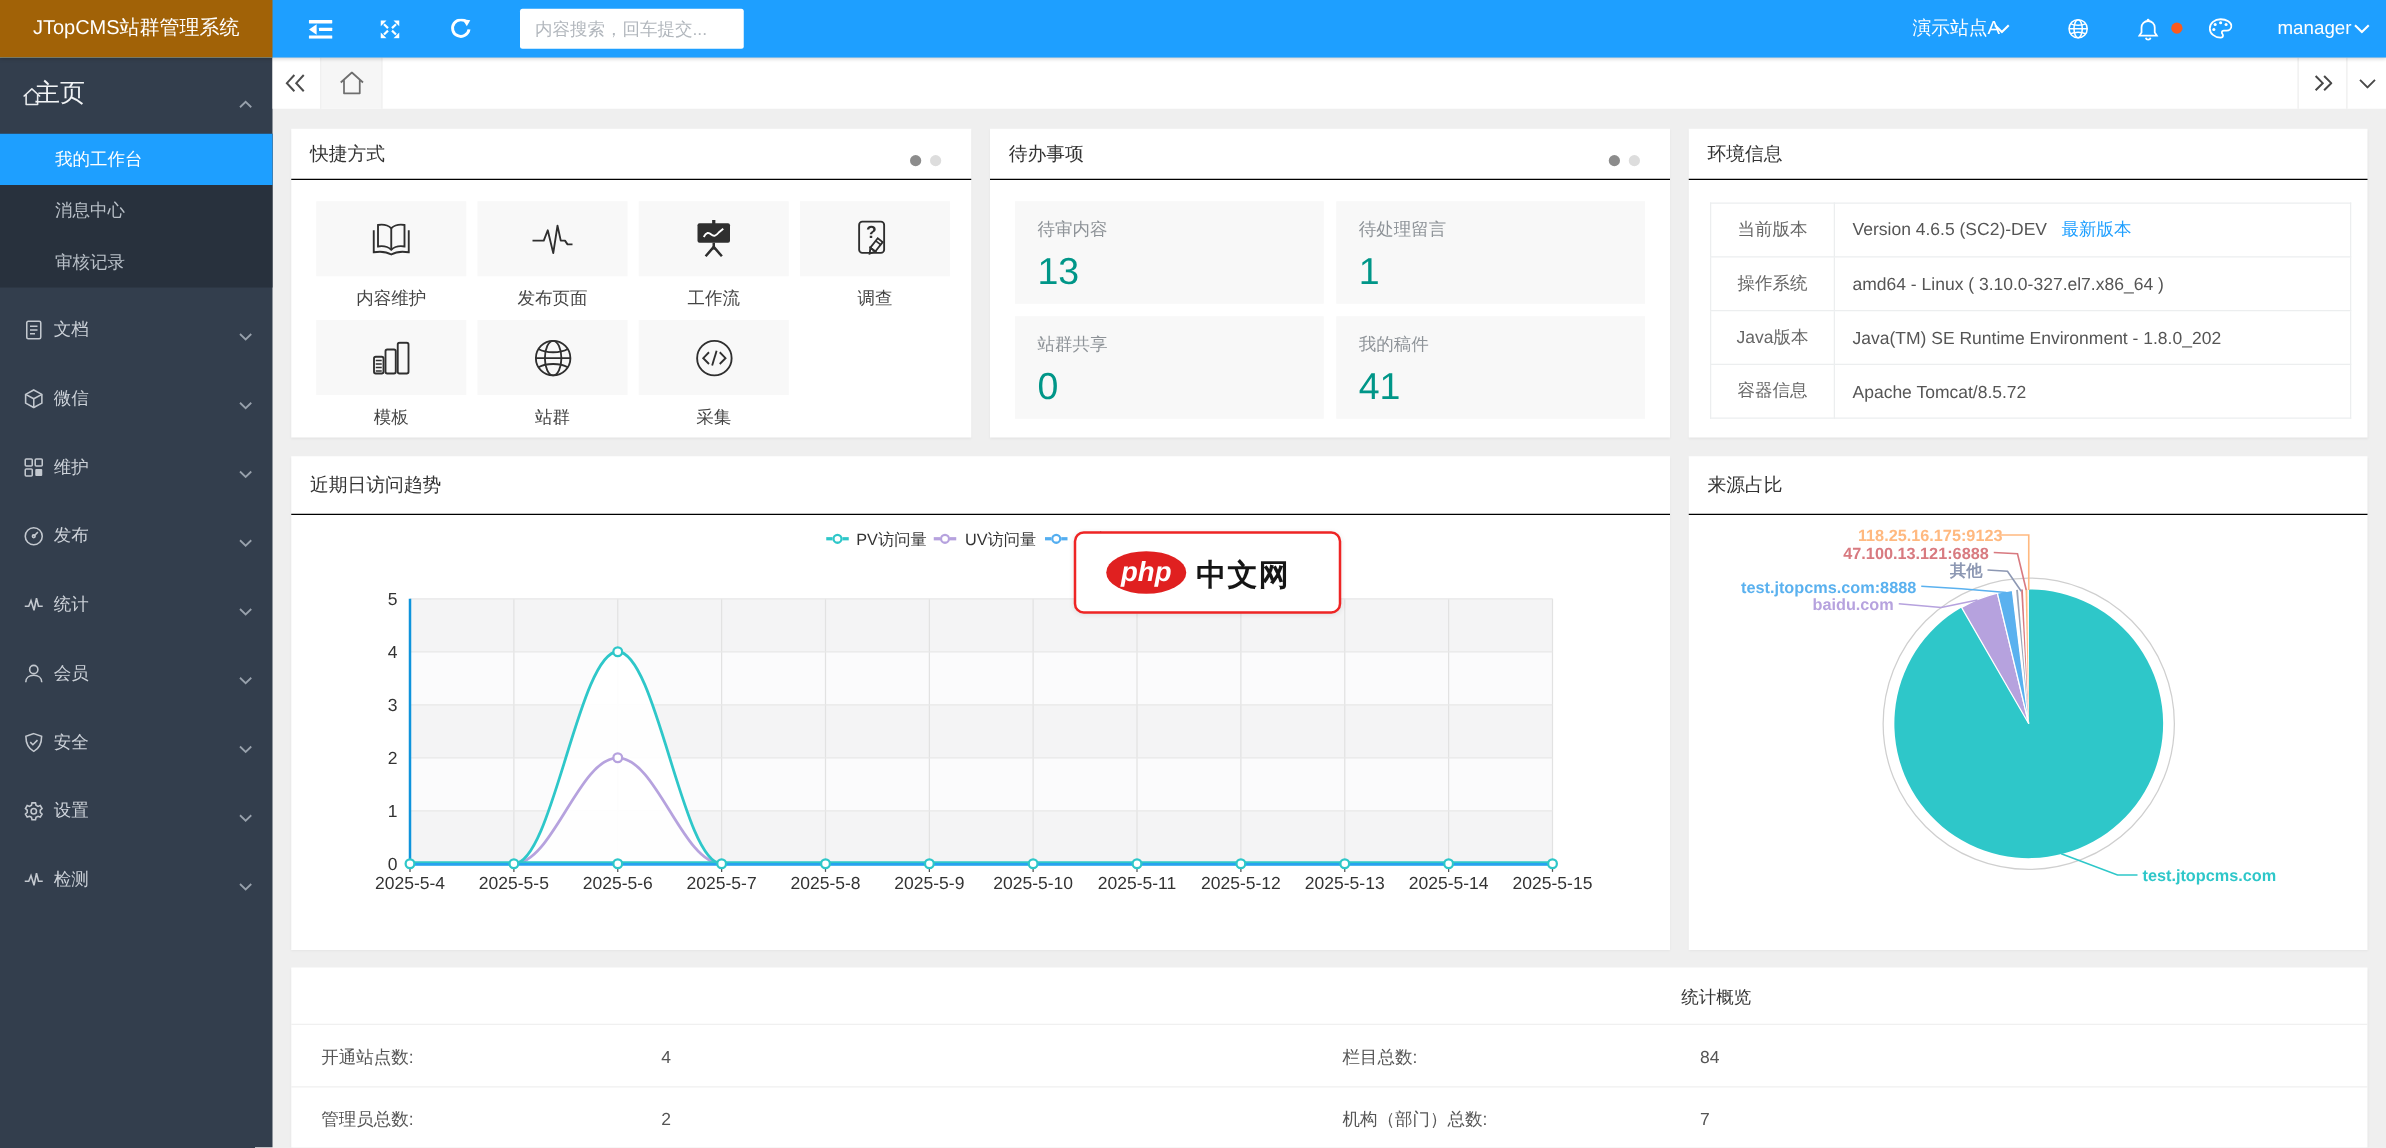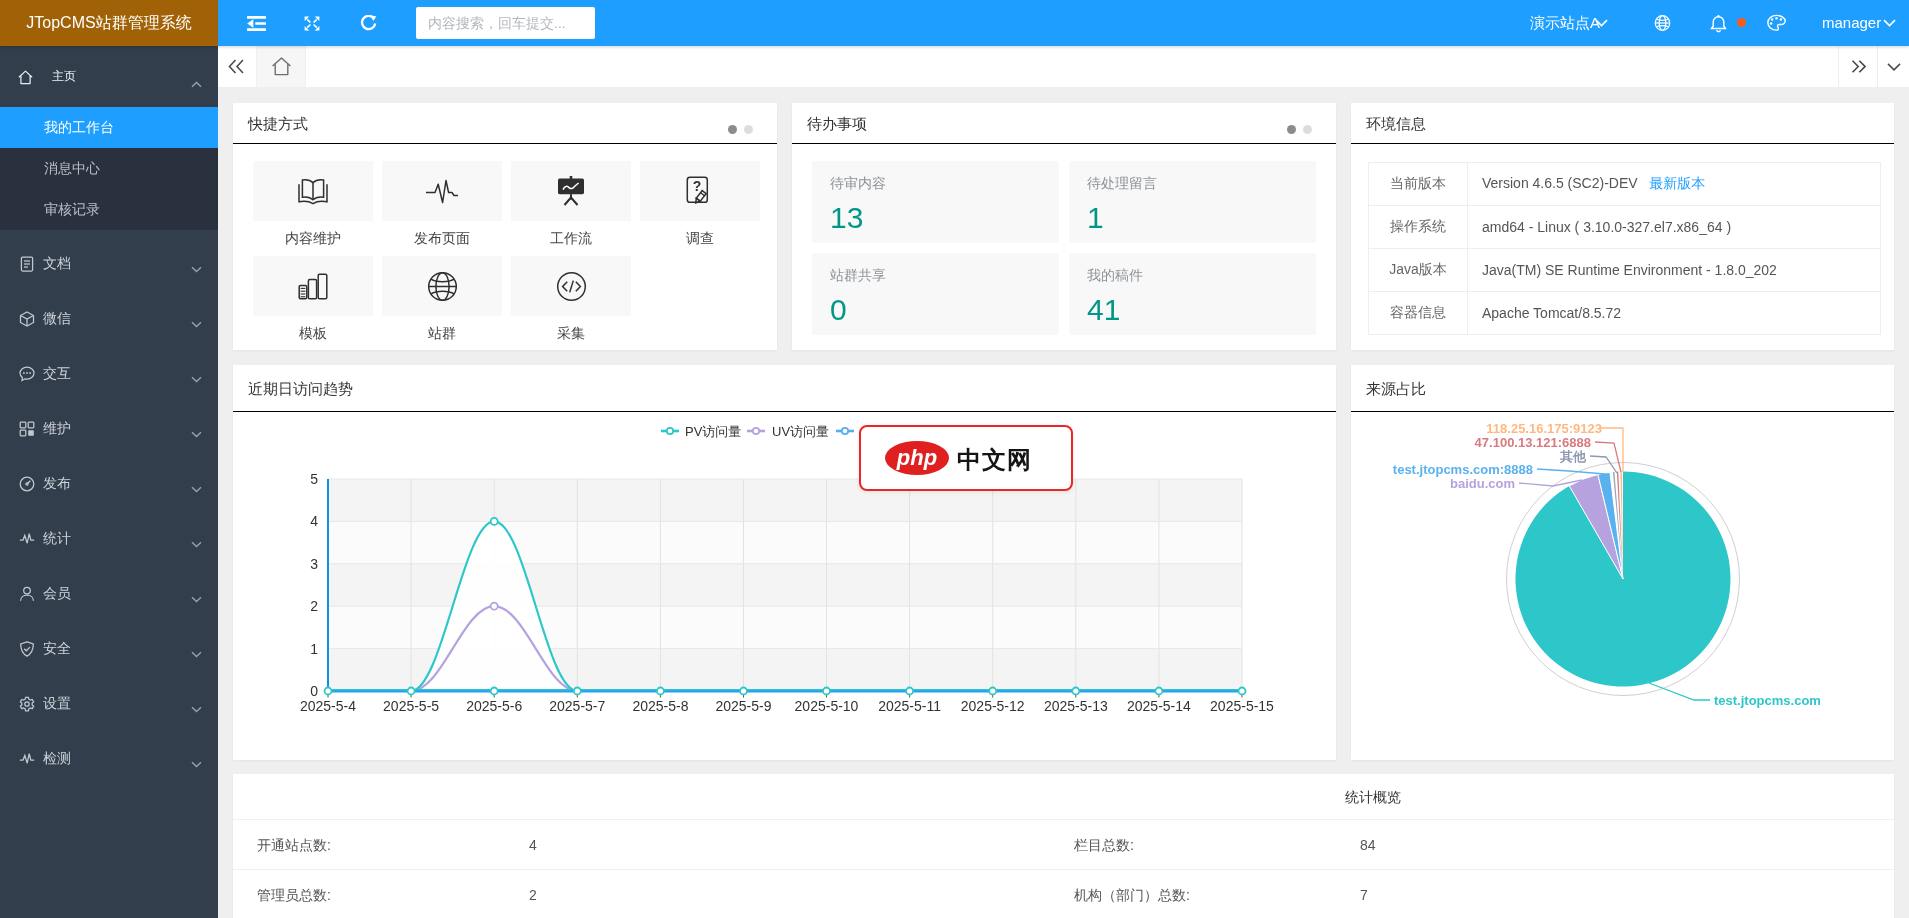--- a/index.html
+++ b/index.html
@@ -12,21 +12,21 @@
 .search { position:absolute; left:416px; top:7px; width:179px; height:32px; background:#fff; border-radius:2px; }
 .search span { display:block; line-height:32px; padding-left:12px; color:#b2b7bd; font-size:14px; }
 .hr-item { position:absolute; top:0; height:46px; color:#fff; font-size:15px; line-height:46px; }
 
 .side { position:absolute; left:0; top:46px; width:218px; height:872px; background:#333e4d; }
 .m-item { position:relative; height:55px; color:#cdd2d9; font-size:14px; }
 .m-item .txt { position:absolute; left:43px; top:0; line-height:55px; }
 .m-item .ic { position:absolute; left:19px; top:20px; width:16px; height:16px; }
 .m-item .chev { position:absolute; right:16px; top:24px; width:11px; height:7px; }
 .home-row { position:absolute; left:0; top:0; width:218px; height:61px; color:#f2f4f6; }
-.home-row .txt { position:absolute; left:52px; top:0; line-height:61px; font-size:12px; }
+.home-row .txt { position:absolute; left:28px; top:0; line-height:61px; font-size:20px;font-family:Liberation Mono, monospace; }
 .submenu { position:absolute; left:0; top:61px; width:218px; height:123px; background:#28313d; }
 .s-item { position:relative; height:41px; line-height:41px; padding-left:44px; color:#b9c0c8; font-size:14px; }
 .s-item.on { background:#1e9fff; color:#fff; }
 .menu-rest { position:absolute; left:0; top:190px; width:218px; }
 
 .tabbar { position:absolute; left:218px; top:46px; width:1691px; height:41px; background:#fff; }
 .tab-home { position:absolute; left:38px; top:0; width:50px; height:41px; background:#f6f6f6; border-left:1px solid #f0f0f0; border-right:1px solid #f0f0f0; display:flex; align-items:center; justify-content:center; }
 
 .card { position:absolute; background:#fff; box-shadow:0 1px 2px rgba(0,0,0,0.05); }
 .card .chd { position:relative; height:41px; border-bottom:1px solid #000000; }
@@ -171,36 +171,20 @@
             </svg></span>
         </div>
       <div class="m-item">
           <span class="ic"><svg width="16" height="16" viewBox="0 0 16 16">
               <g fill="none" stroke="#c3c8cf" stroke-width="1.25">
                 <path d="M8 1 L14.5 4.5 V11.5 L8 15 L1.5 11.5 V4.5 z"></path>
                 <path d="M1.5 4.5 L8 8 L14.5 4.5 M8 8 V15"></path>
               </g>
             </svg></span>
           <span class="txt">微信</span>
-          <span class="chev"><svg width="11" height="7" viewBox="0 0 11 7">
-              <path d="M1 1.2 L5.5 5.6 L10 1.2" fill="none" stroke="#98a1ac" stroke-width="1.4"></path>
-            </svg></span>
-        </div>
-      <div class="m-item">
-          <span class="ic"><svg width="16" height="16" viewBox="0 0 16 16">
-              <g fill="none" stroke="#c3c8cf" stroke-width="1.25">
-                <path d="M8 1.2 C4 1.2 1 3.8 1 7 c0 1.8 0.9 3.4 2.4 4.5 L3 14.6 l3-1.8 c0.6 0.15 1.3 0.22 2 0.22 3.9 0 7 -2.6 7 -5.9 C15 3.8 12 1.2 8 1.2 z"></path>
-              </g>
-              <g fill="#c3c8cf">
-                <circle cx="4.9" cy="7" r="0.9"></circle>
-                <circle cx="8" cy="7" r="0.9"></circle>
-                <circle cx="11.1" cy="7" r="0.9"></circle>
-              </g>
-            </svg></span>
-          <span class="txt">交互</span>
           <span class="chev"><svg width="11" height="7" viewBox="0 0 11 7">
               <path d="M1 1.2 L5.5 5.6 L10 1.2" fill="none" stroke="#98a1ac" stroke-width="1.4"></path>
             </svg></span>
         </div>
       <div class="m-item">
           <span class="ic"><svg width="16" height="16" viewBox="0 0 16 16">
               <g fill="none" stroke="#c3c8cf" stroke-width="1.25">
                 <rect x="1.2" y="1.2" width="5.6" height="5.6" rx="0.8"></rect>
                 <rect x="9.2" y="1.2" width="5.6" height="5.6" rx="0.8"></rect>
                 <rect x="1.2" y="9.2" width="5.6" height="5.6" rx="0.8"></rect>

